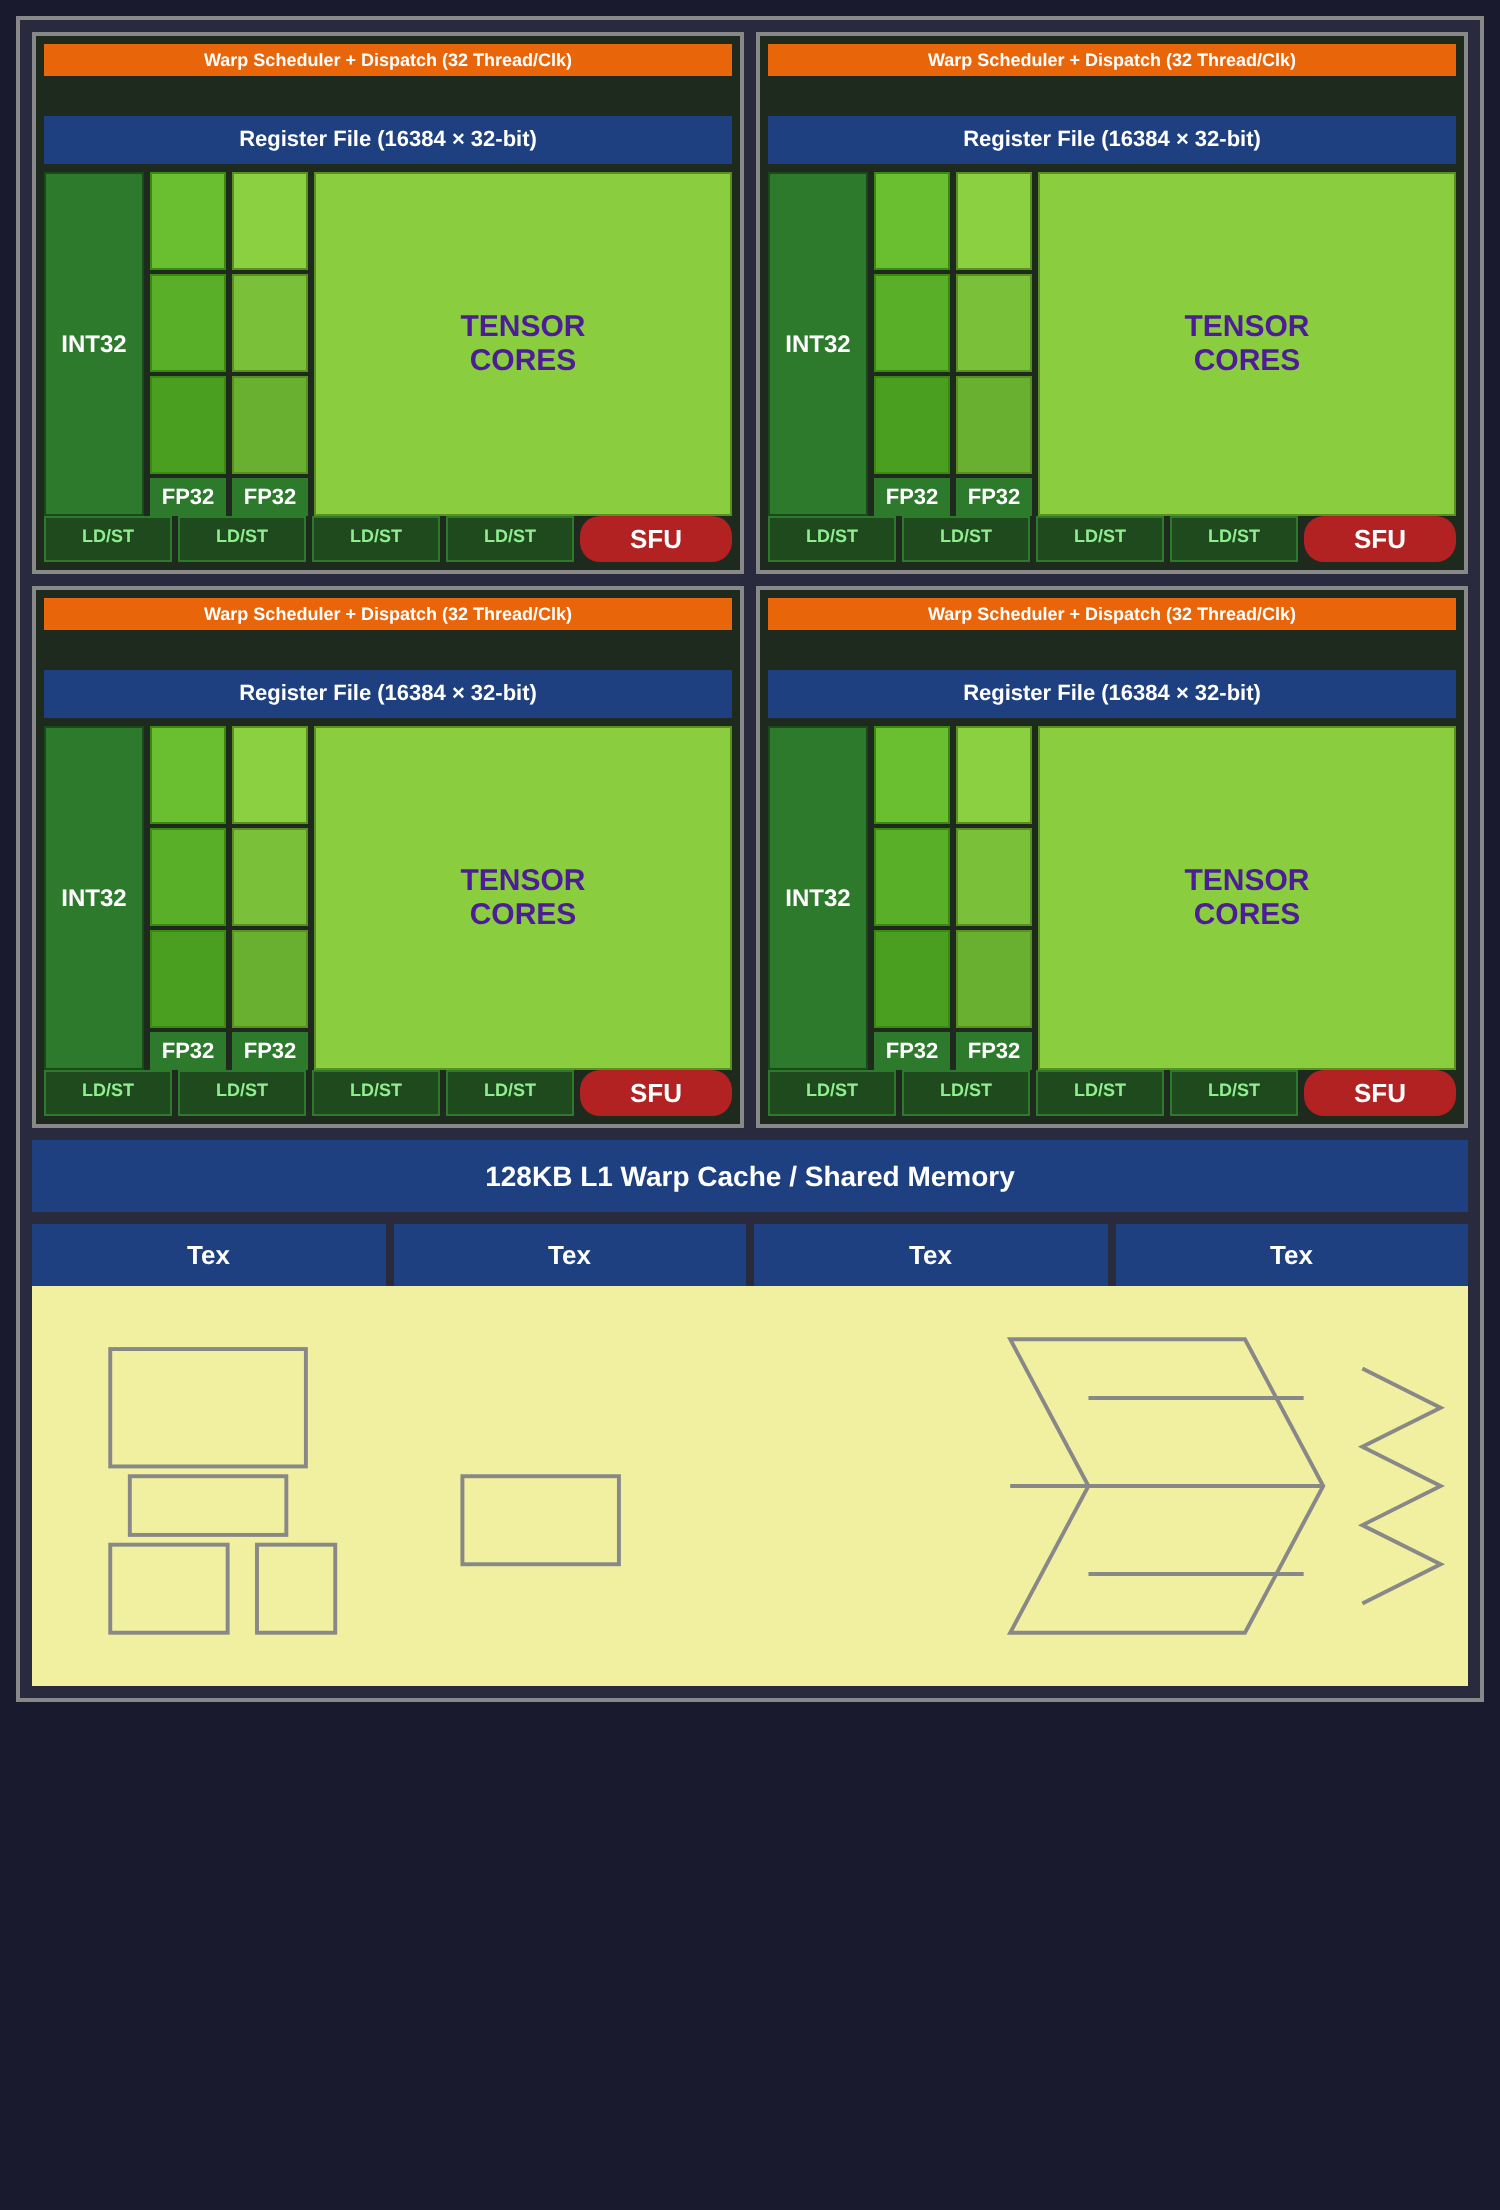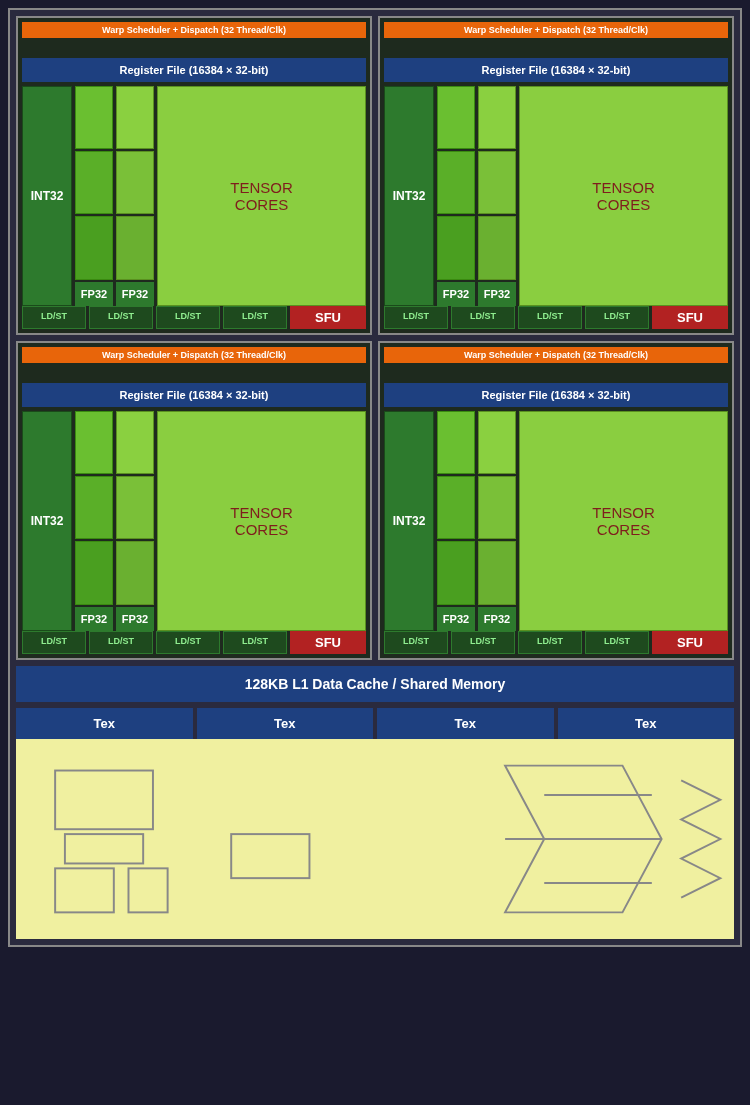--- a/index.html
+++ b/index.html
@@ -85,20 +85,21 @@
       flex: 1.2;
       background: #b22222;
       color: white;
       font-size: 13px;
       font-weight: bold;
       text-align: center;
       padding: 4px 2px;
       display: flex;
       align-items: center;
       justify-content: center;
+      border-radius: 10px;
     }
 
     
     .l1-cache {
       background: #1e4080;
       color: white;
       font-size: 14px;
       font-weight: bold;
       text-align: center;
       padding: 10px;
@@ -144,21 +145,21 @@
 
     .rt-core-decorations {
       position: absolute;
       top: 0; left: 0; right: 0; bottom: 0;
     }
 
     
     .cores-wrapper {
       display: flex;
       gap: 3px;
-      height: 220px;
+      height: 172px;
     }
 
     .single-cell {
       flex: 1;
       border: 1px solid #1a4a1a;
     }
 
     .label-col {
       display: flex;
       flex-direction: column;
@@ -173,22 +174,22 @@
 
     .tensor-section {
       flex: 1;
       height: 100%;
       background: #8ace40;
       border: 1px solid #5a9020;
       display: flex;
       align-items: center;
       justify-content: center;
       font-size: 15px;
-      font-weight: normal;
-      color: #7f1d1d;
+      font-weight: bold;
+      color: #4c1d95;
       text-align: center;
     }
   </style>
 </head>
 <body>
 
 <div class="outer-wrapper">
   <div class="sm-container">
 
     <div class="sub-sm-grid">
@@ -313,21 +314,21 @@
           <div class="ldst-cell">LD/ST</div>
           <div class="ldst-cell">LD/ST</div>
           <div class="ldst-cell">LD/ST</div>
           <div class="ldst-cell">LD/ST</div>
           <div class="sfu-cell">SFU</div>
         </div>
       </div>
 
     </div>
 
-    <div class="l1-cache">128KB L1 Data Cache / Shared Memory</div>
+    <div class="l1-cache">128KB L1 Warp Cache / Shared Memory</div>
 
     <div class="tex-row">
       <div class="tex-cell">Tex</div>
       <div class="tex-cell">Tex</div>
       <div class="tex-cell">Tex</div>
       <div class="tex-cell">Tex</div>
     </div>
 
     <div class="rt-core">
 

